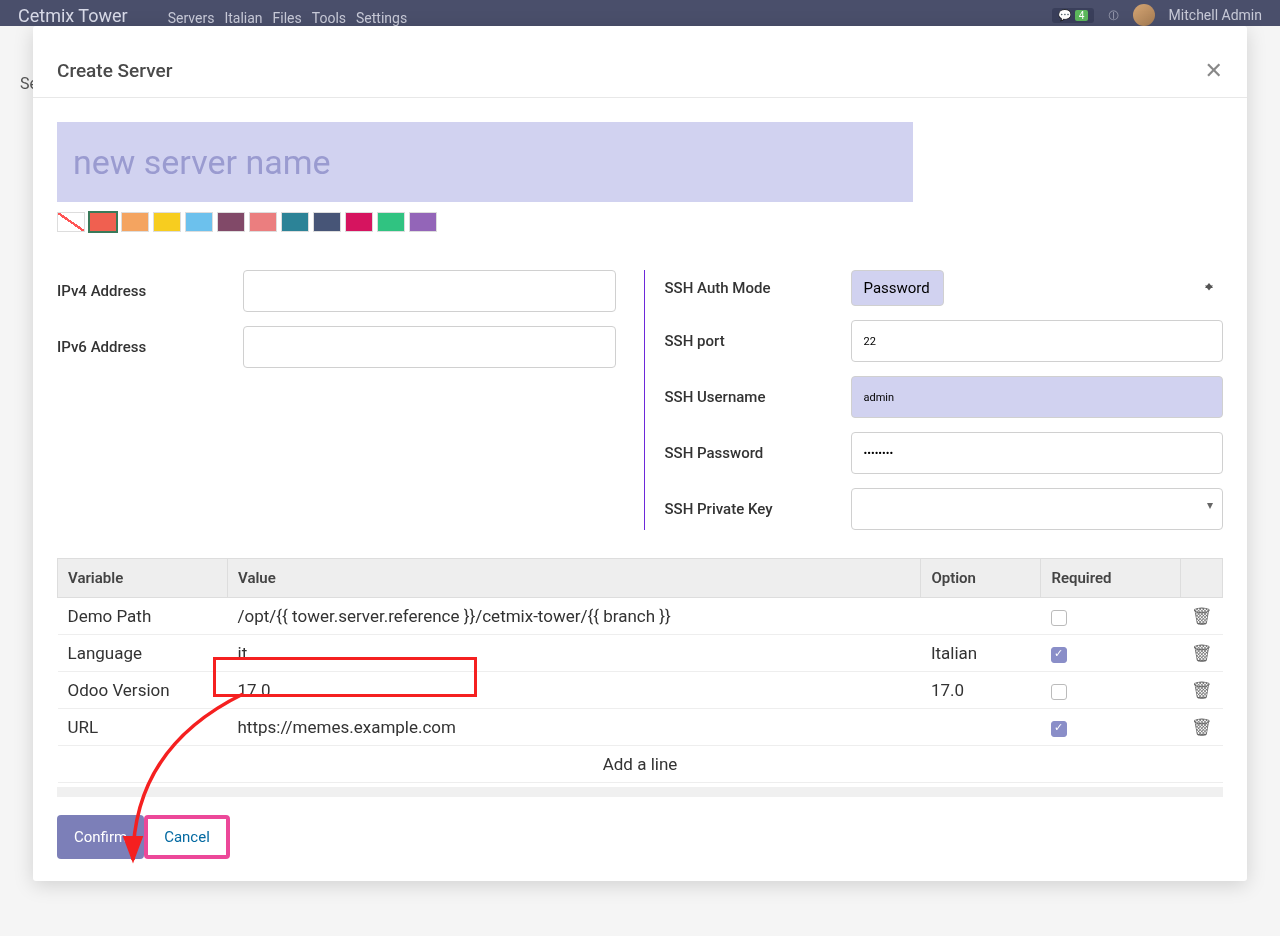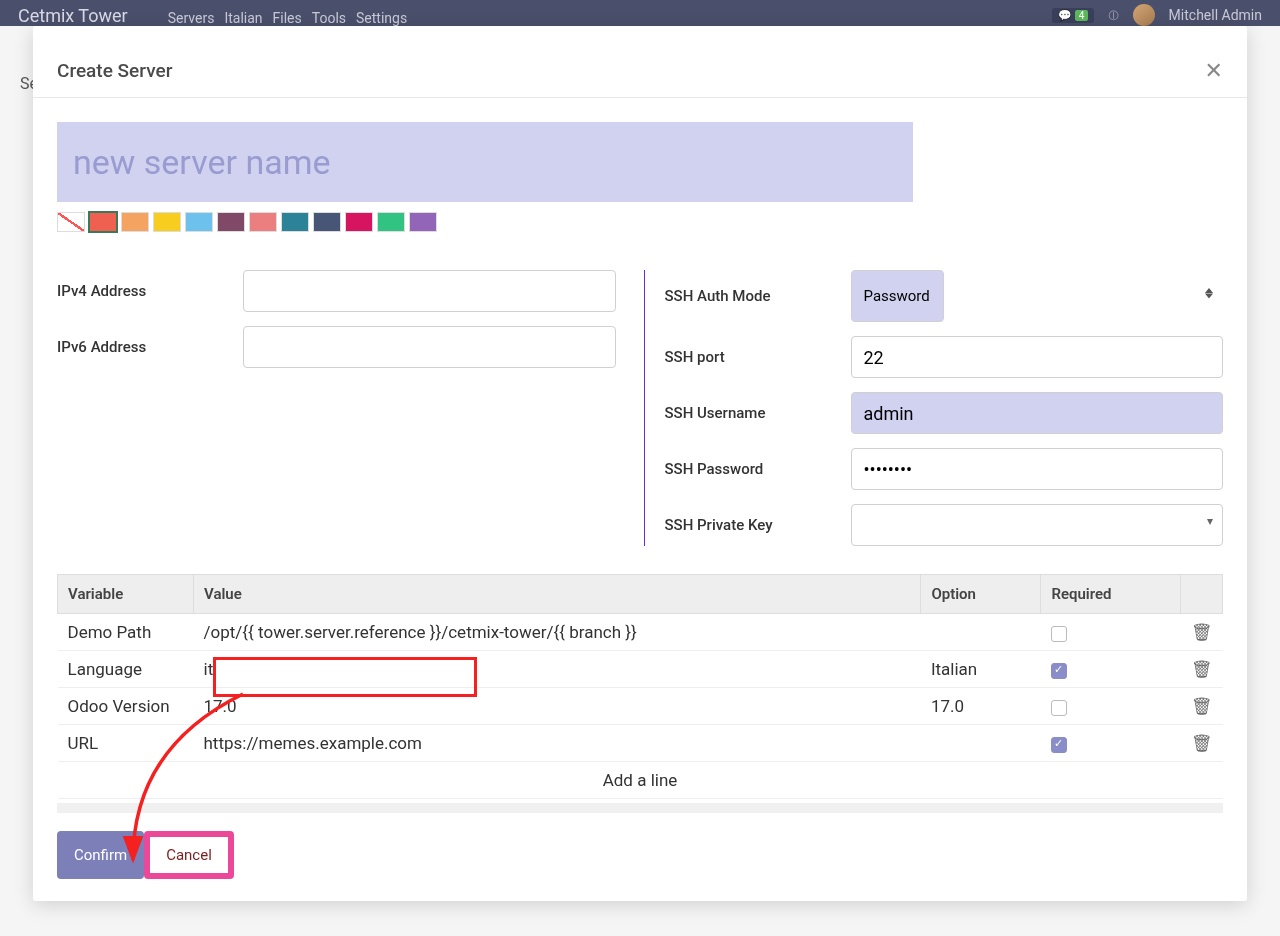--- a/index.html
+++ b/index.html
@@ -23,43 +23,43 @@
 .colors{display:flex;gap:4px;margin-top:10px}
 .color-sw{width:28px;height:20px;border:1px solid #ddd;cursor:pointer;position:relative}
 .color-sw.none::after{content:"";position:absolute;inset:0;background:linear-gradient(to top right,transparent 46%,#f55 46%,#f55 54%,transparent 54%)}
 .color-sw.sel{outline:2px solid #3a7a5a;outline-offset:-1px}
 .form-cols{display:flex;margin-top:38px;gap:0}
 .col{flex:1;display:flex;flex-direction:column;gap:14px}
 .col.left{border-right:1px solid #e0e0e0;padding-right:28px}
 .col.right{padding-left:30px}
 .form-row{display:flex;align-items:center}
 .form-label{width:186px;font-size:15px;color:#333;font-weight:500}
-.form-input{flex:1;height:42px;border:1px solid #d0d0d0;border-radius:4px;padding:0 12px;font-size:18px;outline:none}
+.form-input{flex:1;height:42px;border:1px solid #d0d0d0;border-radius:4px;padding:0 12px;font-size:11px;outline:none}
 .form-input.hl{background:#d1d2f0}
-.form-select{flex:1;height:52px;border:1px solid #d0d0d0;border-radius:4px;padding:0 12px;font-size:15px;background:#d1d2f0;appearance:none;position:relative}
+.form-select{flex:1;height:36px;border:1px solid #d0d0d0;border-radius:4px;padding:0 12px;font-size:15px;background:#d1d2f0;appearance:none;position:relative}
 .sel-wrap{flex:1;position:relative}
 .sel-wrap::after{content:"";position:absolute;right:10px;top:50%;transform:translateY(-50%);border-left:4px solid transparent;border-right:4px solid transparent;border-top:5px solid #555}
 .sel-wrap.up::before{content:"";position:absolute;right:10px;top:35%;border-left:4px solid transparent;border-right:4px solid transparent;border-bottom:5px solid #555}
 .dd-wrap{flex:1;position:relative}
 .dd-input{width:100%;height:42px;border:1px solid #d0d0d0;border-radius:4px;padding:0 12px;font-size:15px}
 .dd-wrap::after{content:"▾";position:absolute;right:10px;top:10px;color:#666;font-size:12px}
 .vars-table{margin-top:28px;width:100%;border-collapse:collapse}
 .vars-table th{background:#eeeeee;text-align:left;padding:10px 10px;font-size:15px;color:#444;font-weight:600;border:1px solid #ddd}
 .vars-table td{padding:8px 10px;font-size:17px;color:#333;border-bottom:1px solid #eee}
 .vars-table td:last-child,.vars-table th:last-child{width:40px;text-align:center}
 .chk{width:16px;height:16px;border:1px solid #bbb;border-radius:3px;display:inline-block;vertical-align:middle;position:relative}
 .chk.on{background:#8a8ec8;border-color:#8a8ec8}
 .chk.on::after{content:"✓";color:#fff;font-size:11px;position:absolute;top:-1px;left:2px}
 .trash{cursor:pointer;color:#666}
 .add-line{color:#6b6ec8;cursor:pointer;padding:10px;font-size:15px}
 .table-scroll{height:10px;background:#f0f0f0;margin-top:4px}
 .modal-footer{padding:14px 24px 22px;display:flex;}
 .btn{padding:9px 16px;border-radius:4px;font-size:15px;cursor:pointer;border:1px solid transparent}
 .btn-primary{background:#7c7fb8;color:#fff}
-.btn-secondary{background:#fff;color:#7f1d1d;border:6px solid #ec4899}
+.btn-secondary{background:#fff;color:#0369a1;border:4px solid #ec4899}
 .annot-box{position:absolute;border:3px solid #f52020;pointer-events:none}
 .annot-arrow{position:absolute;pointer-events:none}
 .bg-text{position:absolute;left:20px;color:#555;font-size:16px}
 .th-req{width:140px}
 .th-opt{width:120px}
 </style>
 </head>
 <body>
 
 <div class="topbar">
@@ -135,21 +135,21 @@
           <div class="form-row">
             <div class="form-label">SSH Private Key</div>
             <div class="dd-wrap"><input class="dd-input" value="" style=""></div>
           </div>
         </div>
       </div>
 
       <table class="vars-table">
         <thead>
             <tr>
-          <th style="width:136px">Variable</th>
+          <th style="width:170px">Variable</th>
           <th>Value</th>
           <th class="th-opt">Option</th>
           <th class="th-req">Required</th>
           <th></th>
         </tr>
           </thead>
         <tbody id="vars-body">
             <tr>
               <td>Demo Path</td>
   <td>/opt/{{ tower.server.reference }}/cetmix-tower/{{ branch }}</td>

